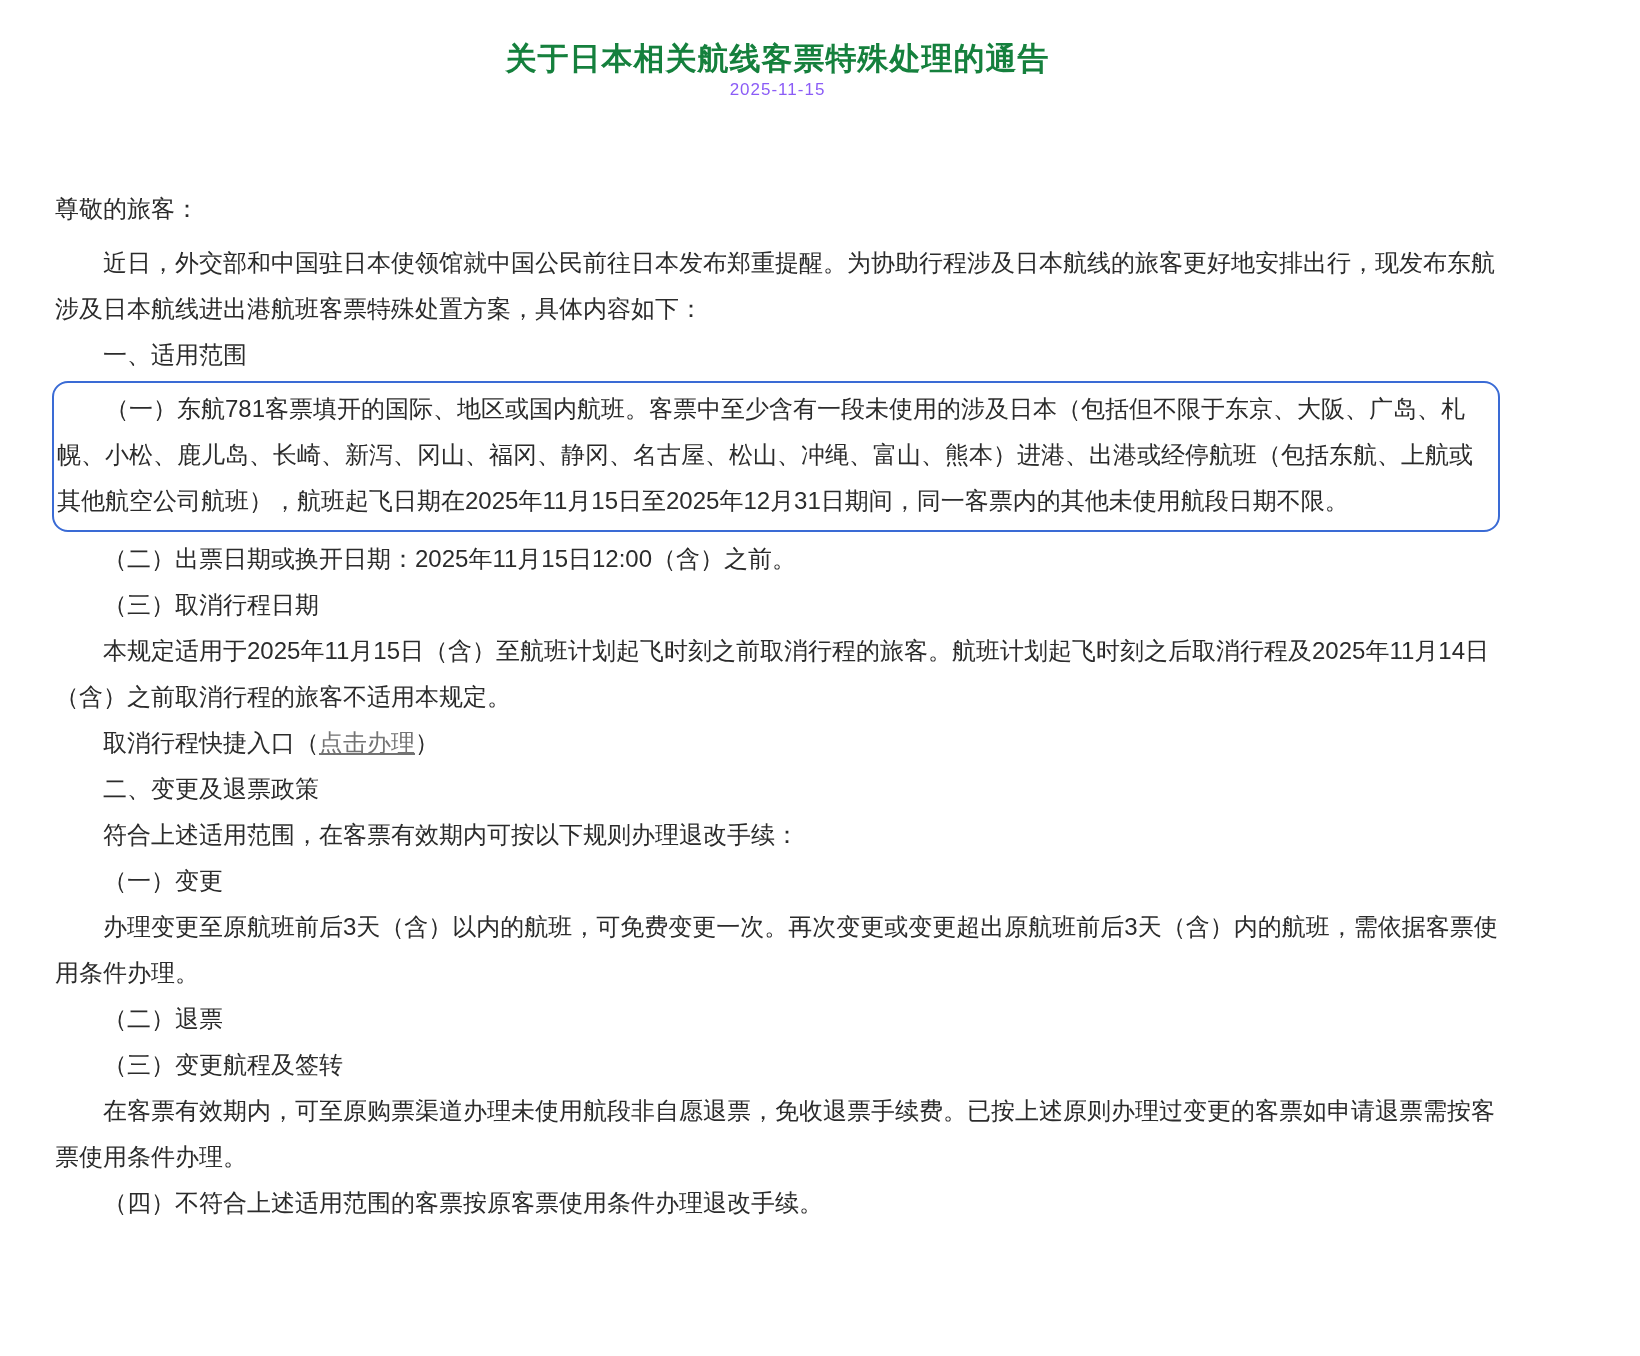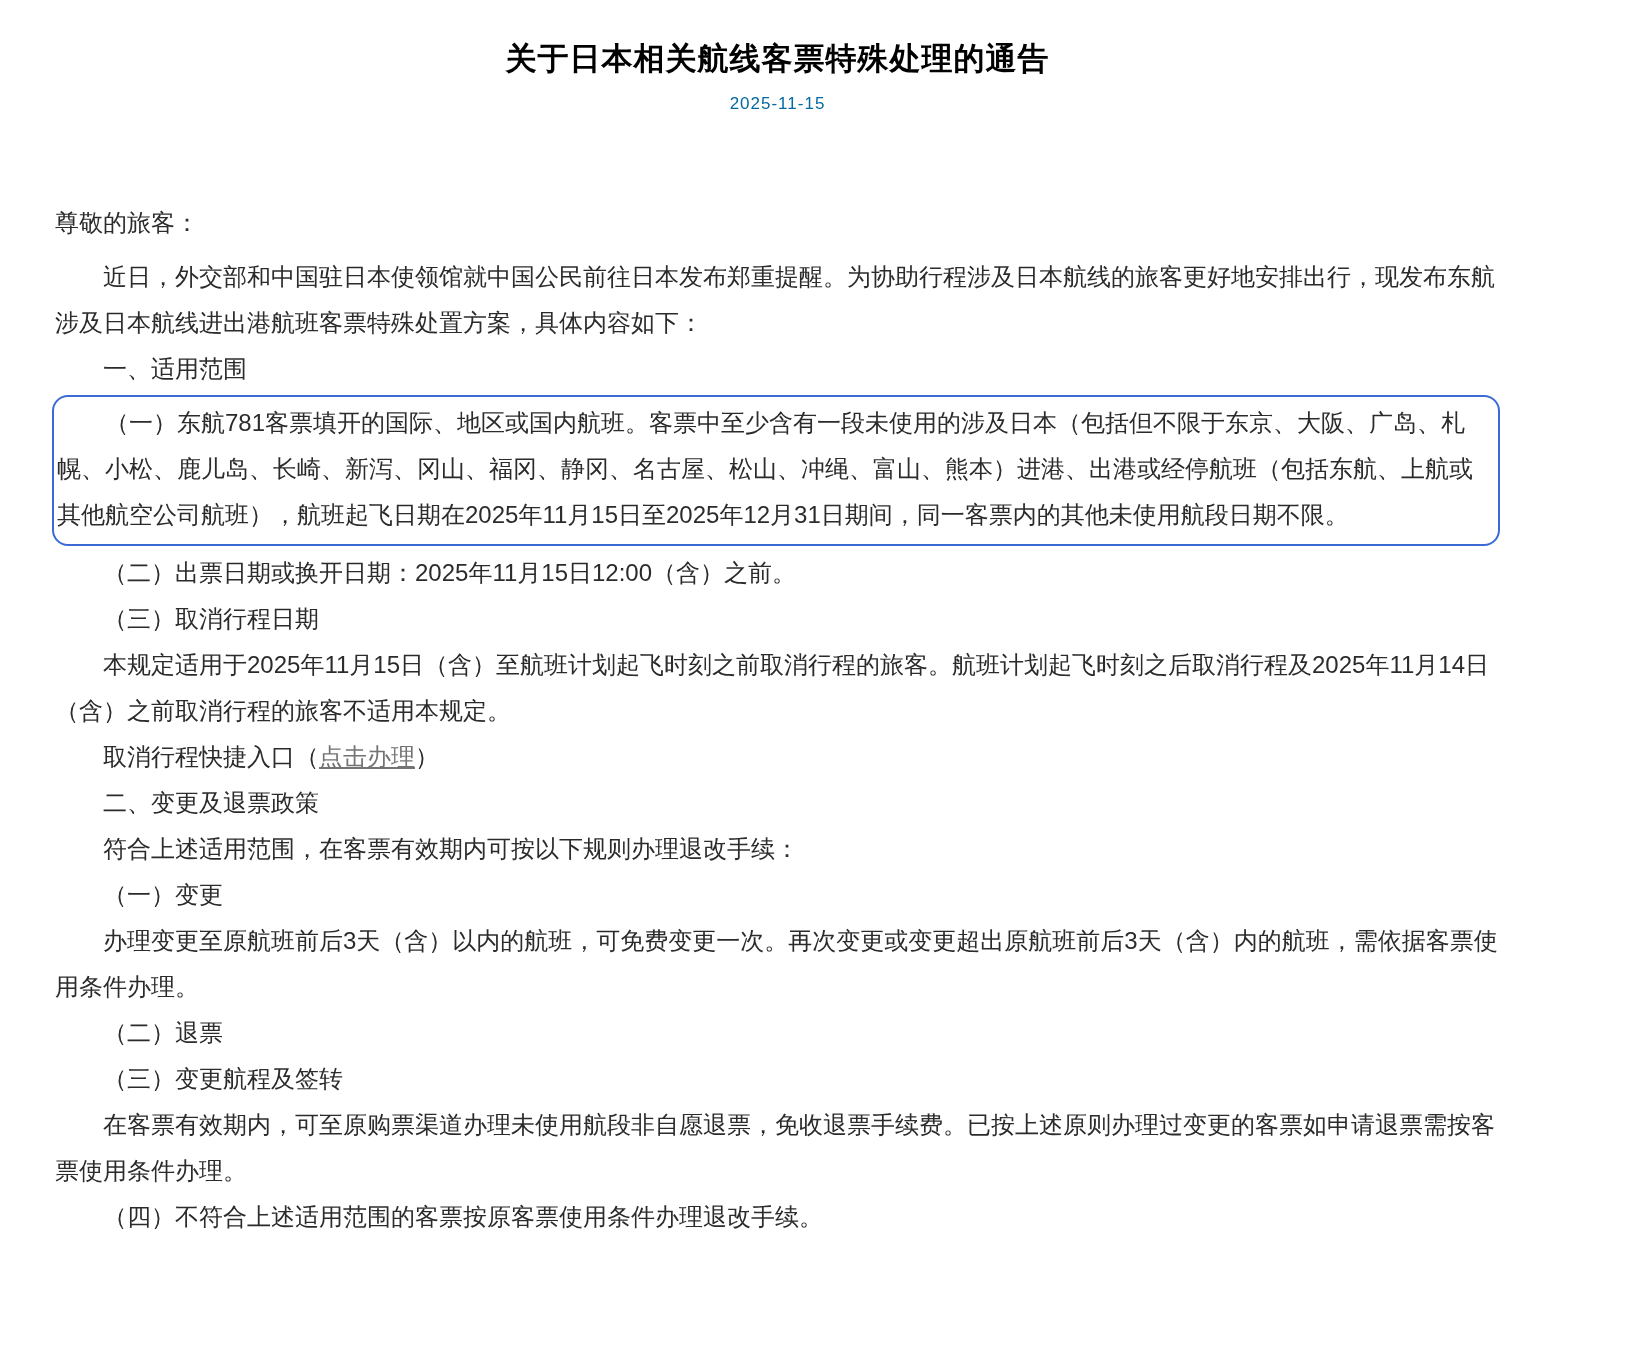--- a/index.html
+++ b/index.html
@@ -11,30 +11,29 @@
     color: #262626;
     overflow: hidden;
   }
   .page {
     padding-top: 38px;
   }
   .title {
     text-align: center;
     font-size: 31px;
     font-weight: bold;
-    color: #000000;
+    color: #15803d;
     letter-spacing: 1px;
     width: 1445px;
     margin-left: 55px;
   }
   .date {
     text-align: center;
     font-size: 17px;
-    color: #0369a1;
-    margin-top: 14px;
+    color: #8b5cf6;
     letter-spacing: 1px;
     width: 1445px;
     margin-left: 55px;
   }
   .content {
     margin-left: 55px;
     width: 1445px;
     margin-top: 86px;
     font-size: 24px;
     line-height: 46px;

